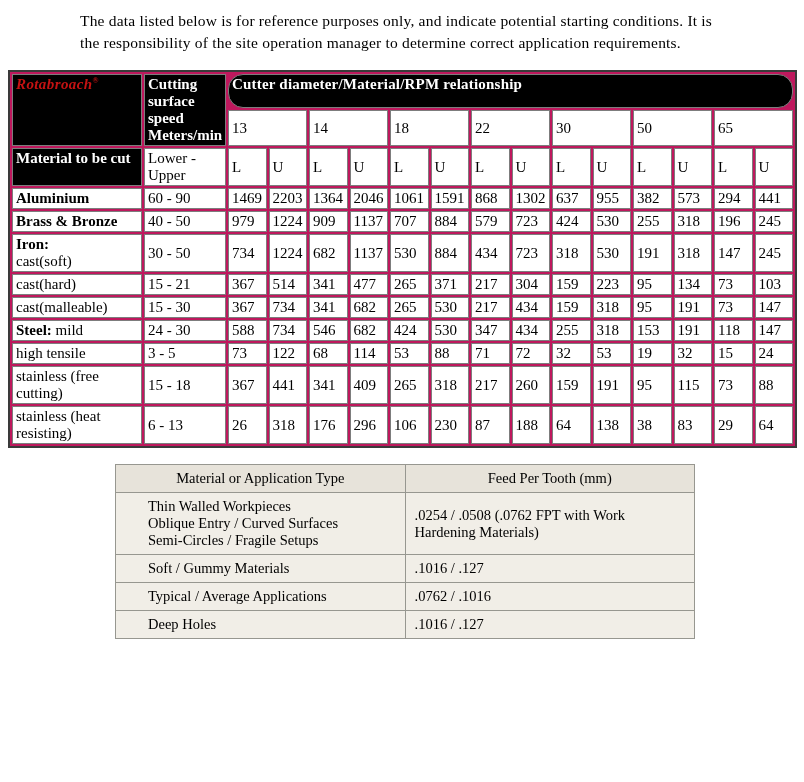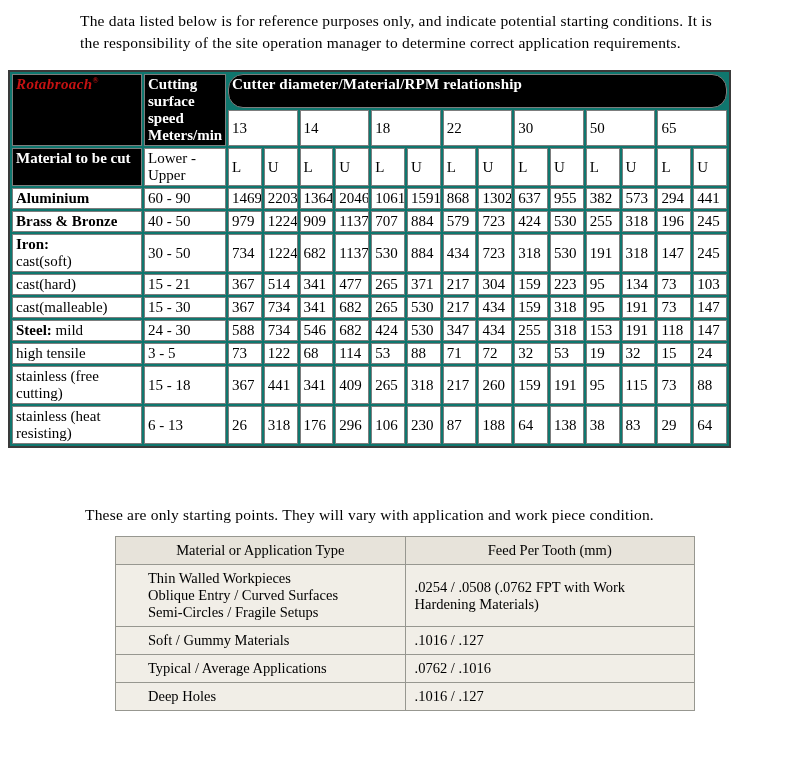--- a/index.html
+++ b/index.html
@@ -10,25 +10,25 @@
     font-family: "Liberation Serif", serif;
     overflow: hidden;
   }
   .intro {
     margin: 10px 70px 0 80px;
     font-size: 15.5px; line-height: 1.42; letter-spacing: 0.2px;
   }
   
   table.rpm {
     margin: 16px 0 16px 8px;
-    width: 723px;
+    width: 789px;
     border-collapse: separate; border-spacing: 2px;
     border: 2px solid #3a3a3a;
     table-layout: fixed;
-    background: #0f766e;
+    background: #be185d;
   }
   table.rpm td {
     border: 1px solid #7d7d7d;
     padding: 1px 3px;
     font-size: 15px;
     overflow: hidden;
     background: #fff;
     vertical-align: middle;
     text-align: left;
   }
@@ -276,21 +276,20 @@
           <td class="val">64</td>
           <td class="val">138</td>
           <td class="val">38</td>
           <td class="val">83</td>
           <td class="val">29</td>
           <td class="val">64</td>
         </tr>
       </tbody>
   </table>
 
-  <p class="mid-note">These are only starting points. They will vary with application and work piece condition.</p>
 
   <table class="feed">
     <tbody>
       <tr>
         <th class="app">Material or Application Type</th>
         <th>Feed Per Tooth (mm)</th>
       </tr>
     </tbody>
     <tbody id="feed-body">
         <tr>

